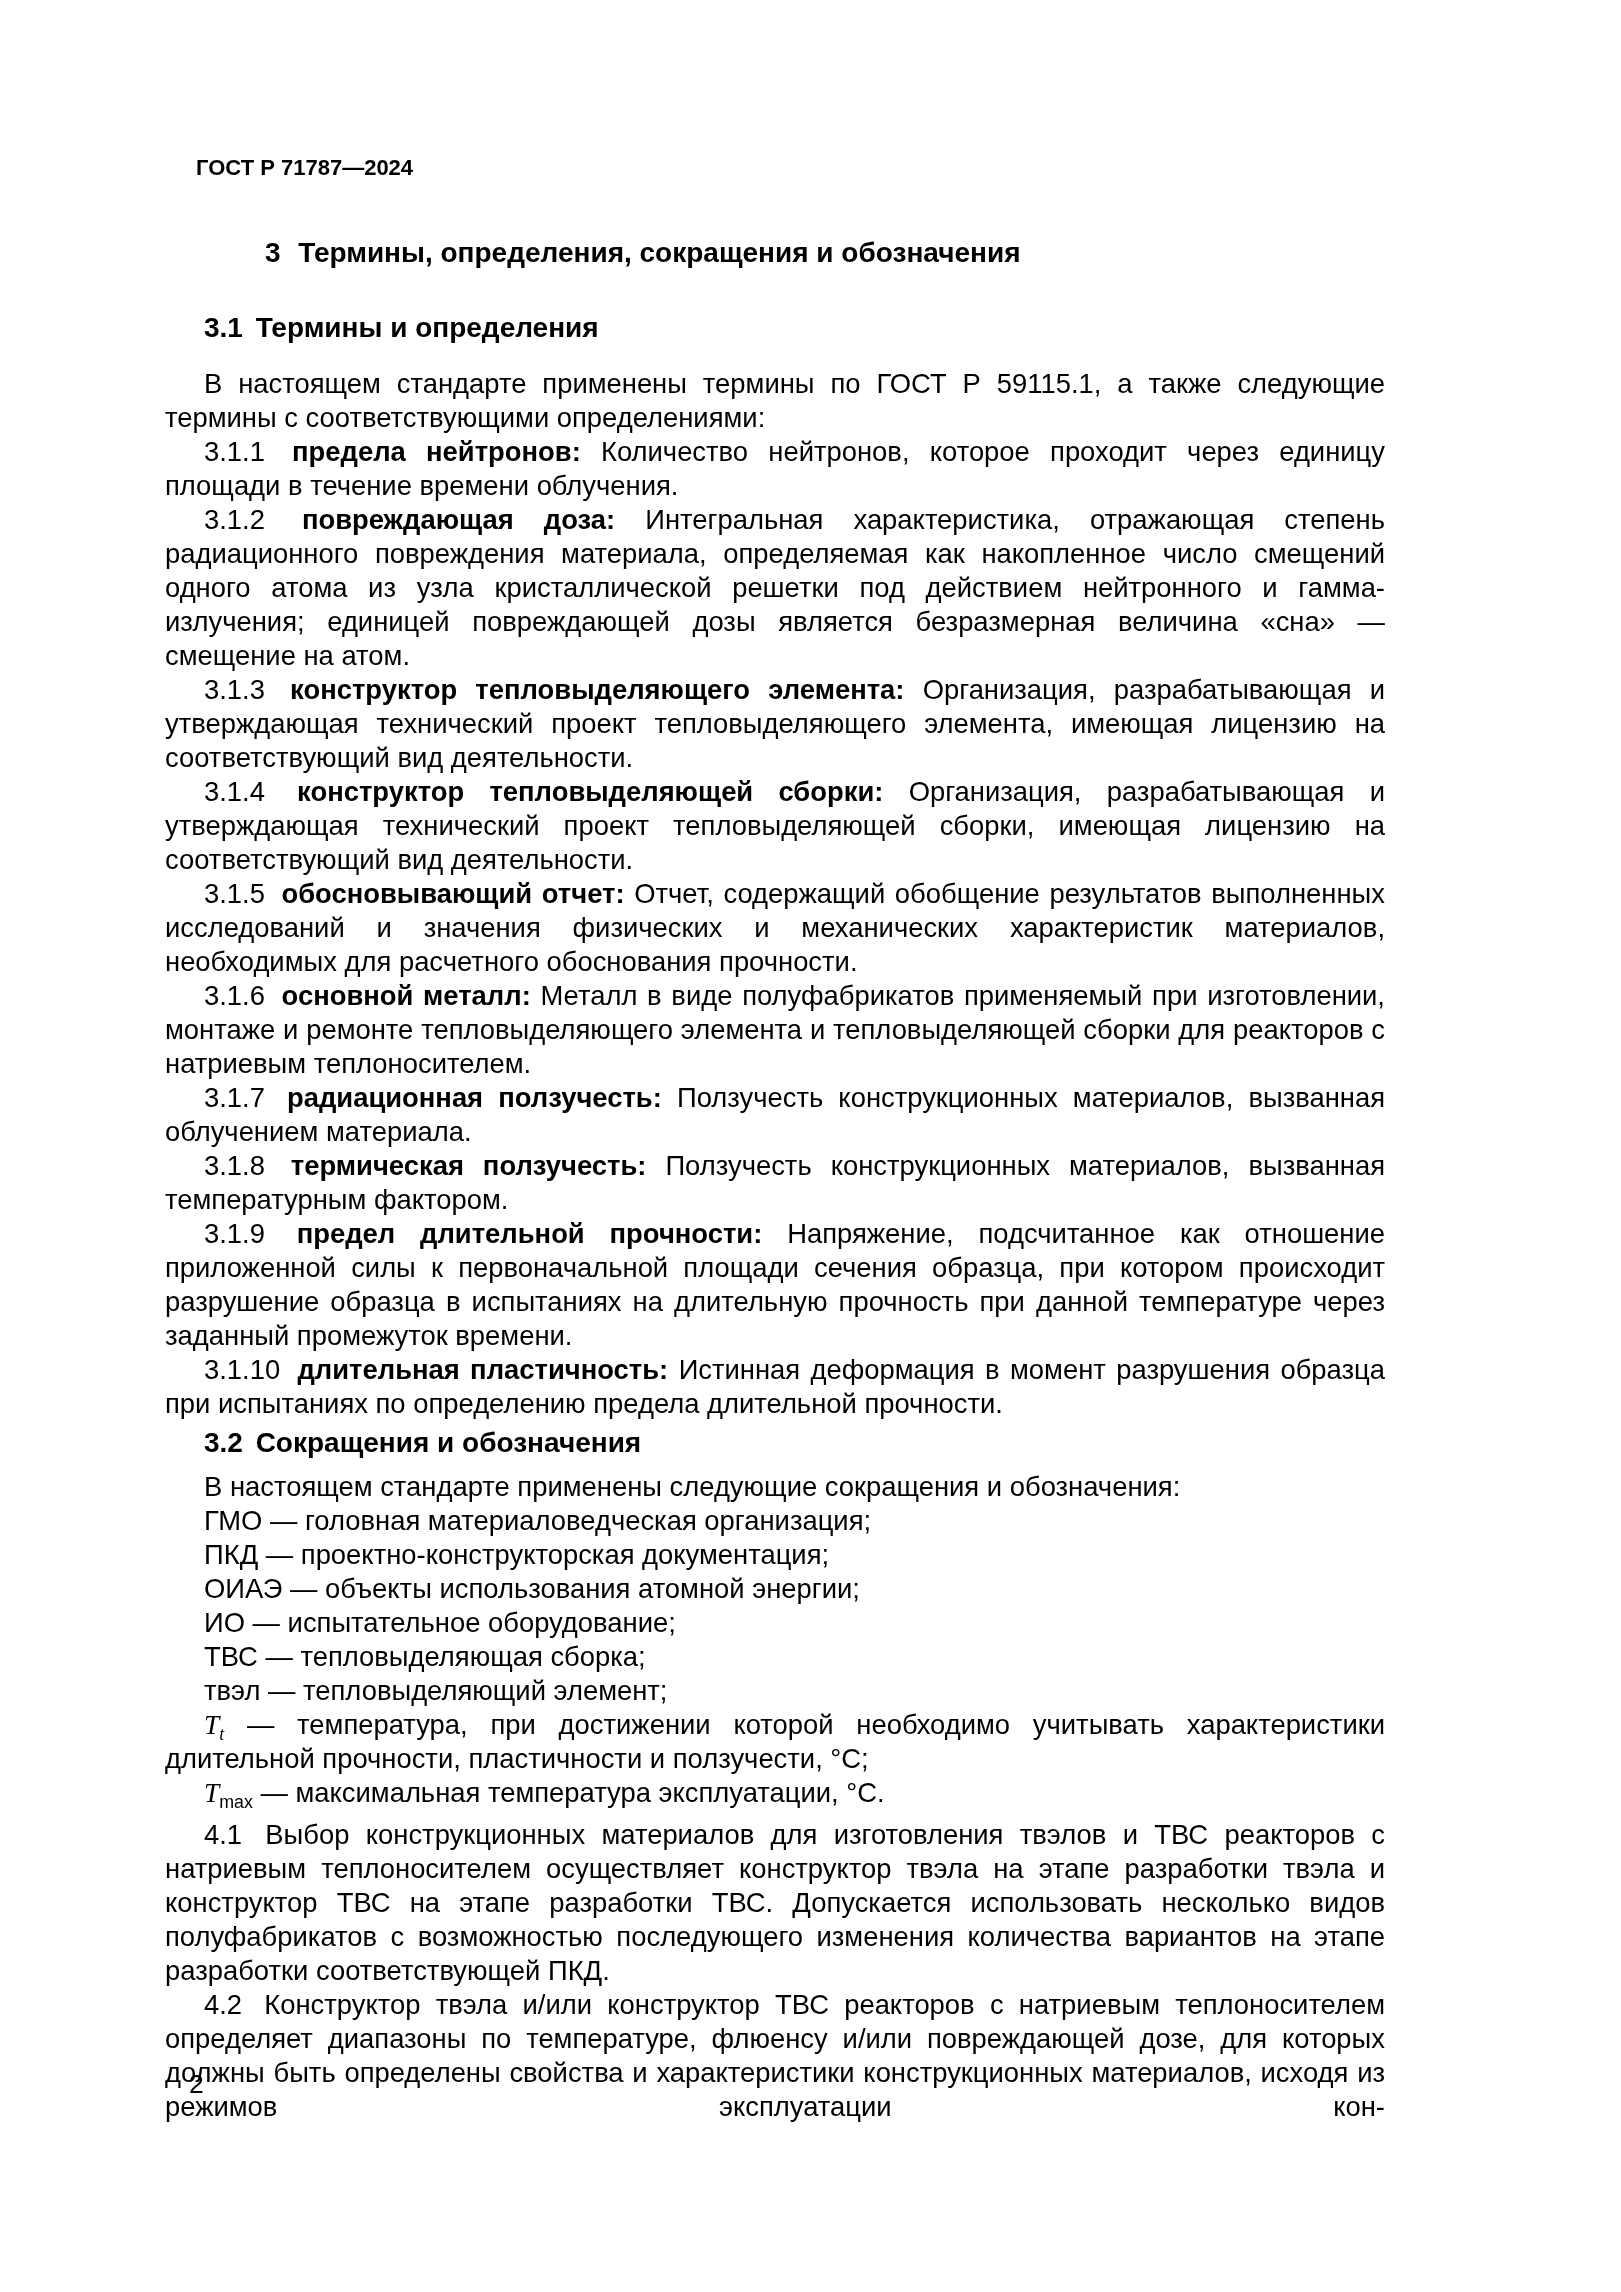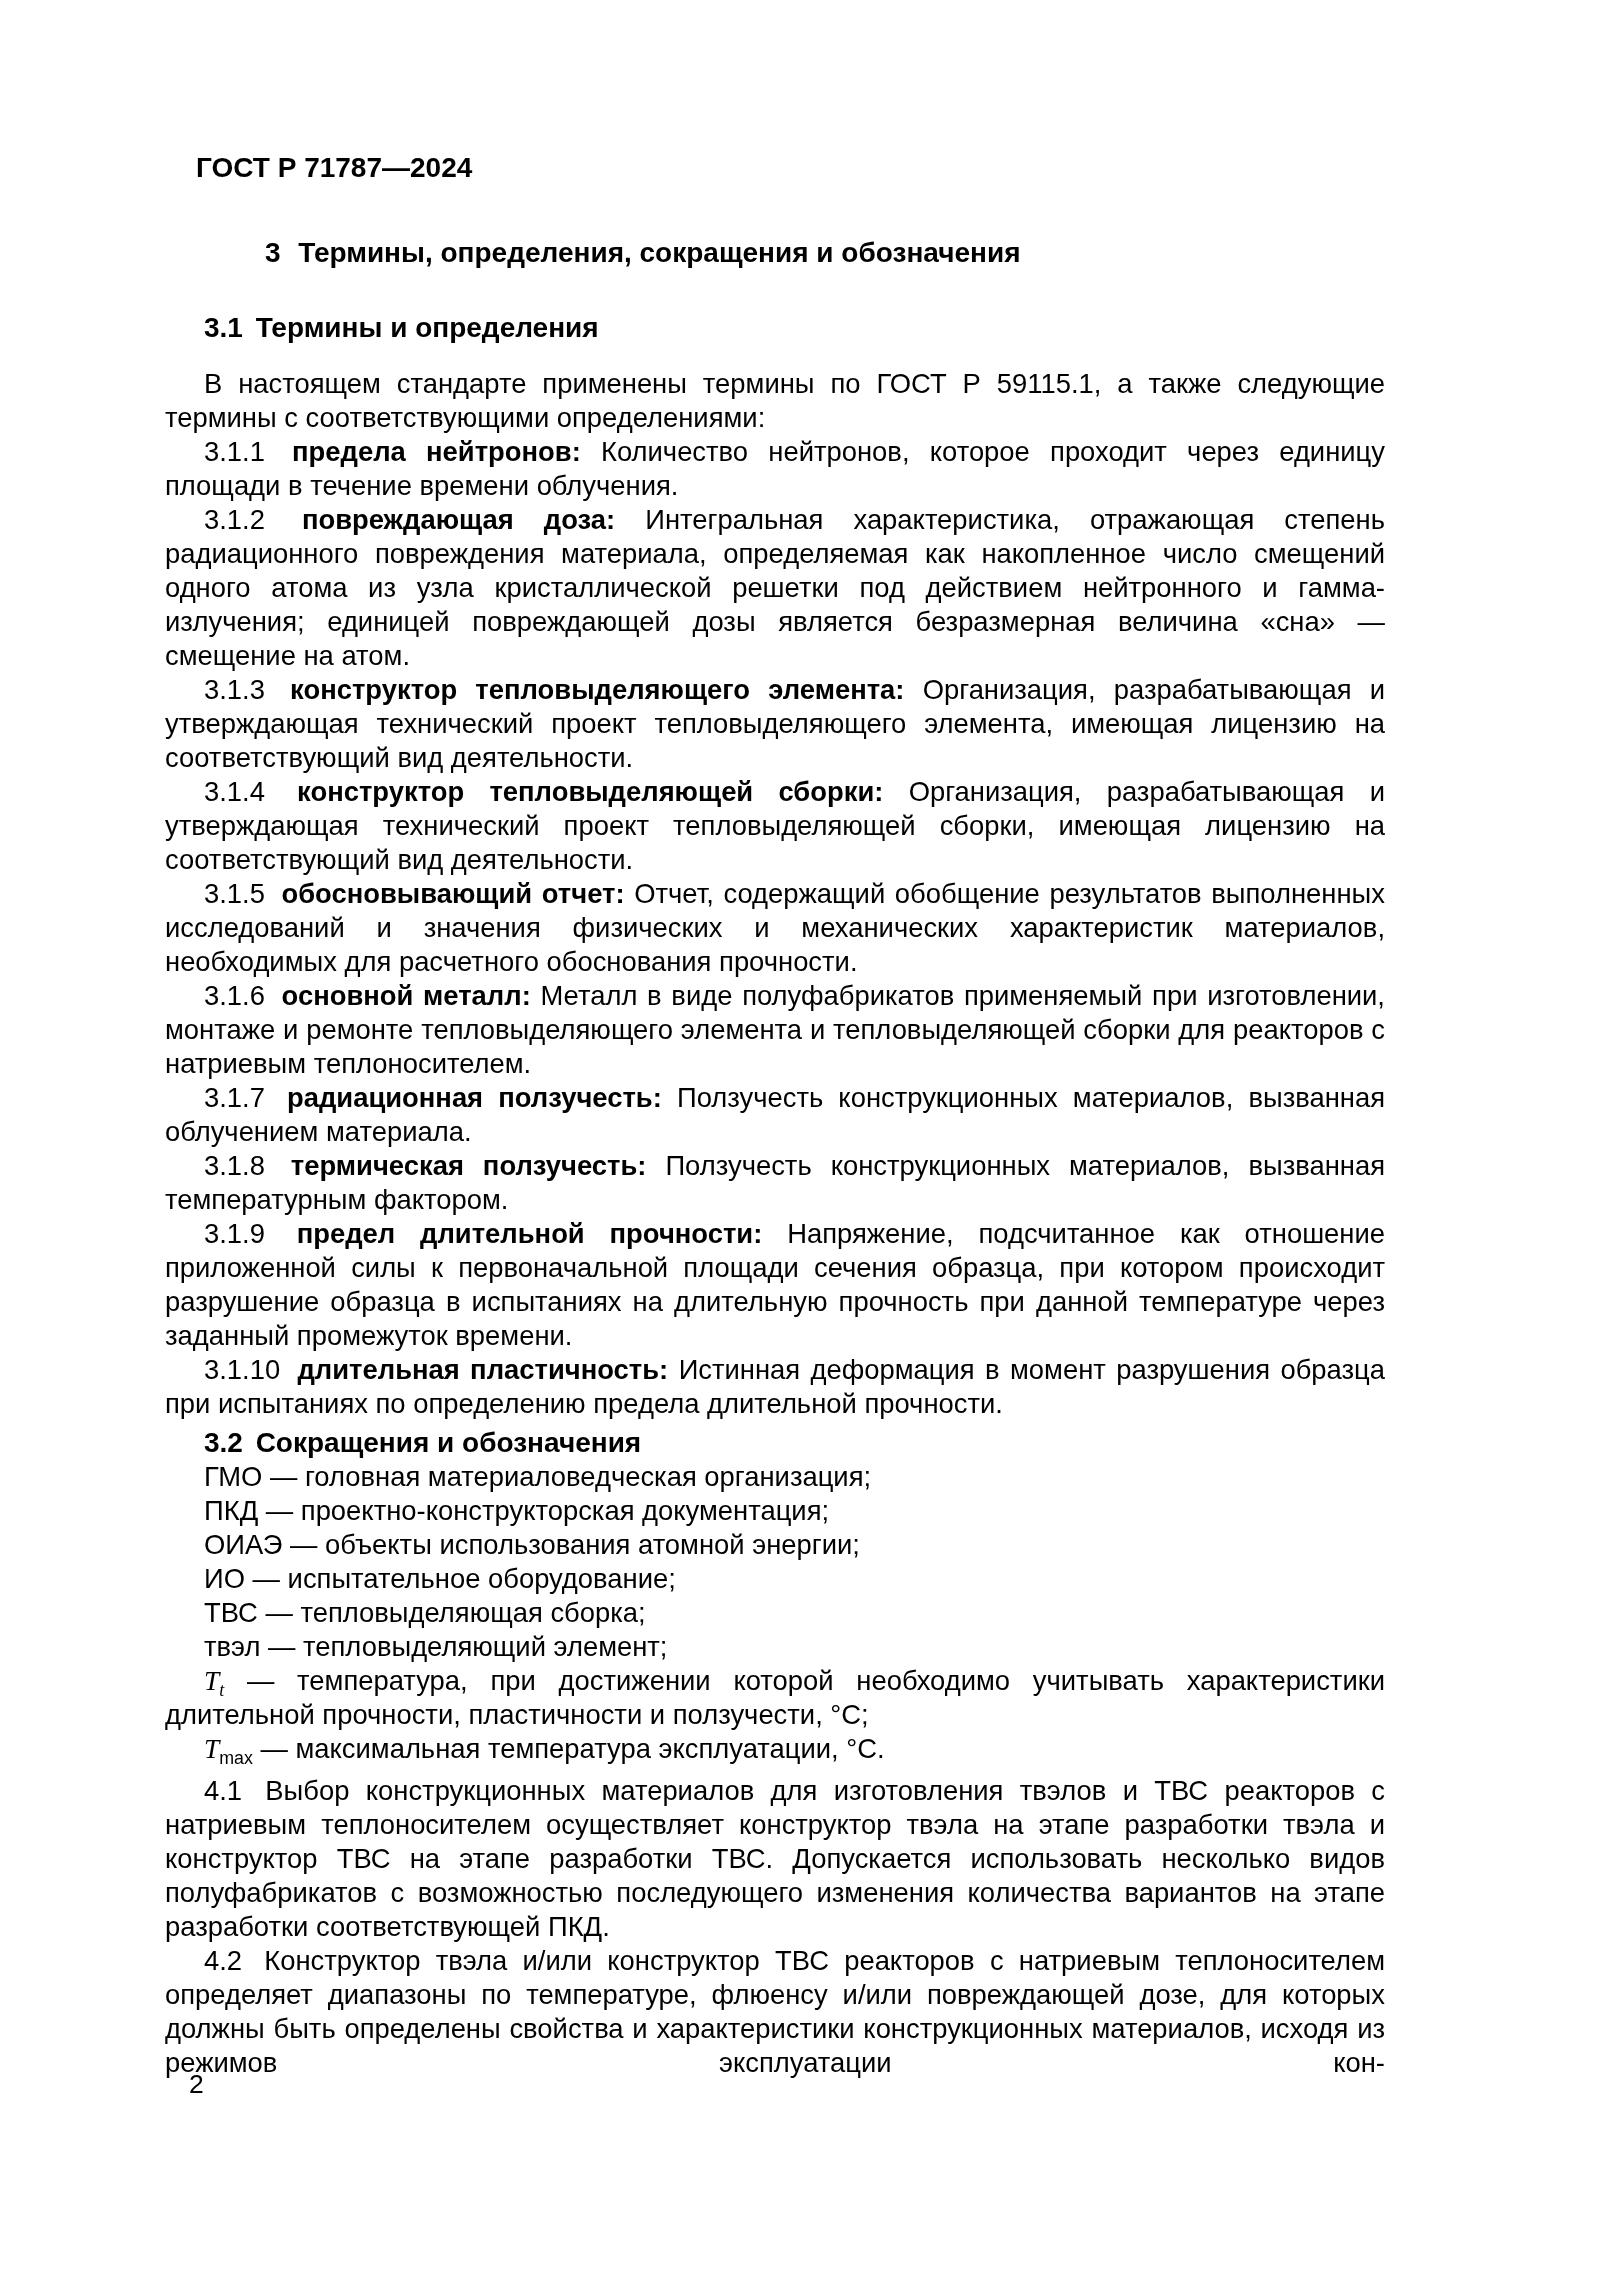--- a/index.html
+++ b/index.html
@@ -12,21 +12,21 @@
     overflow:hidden;
     margin:0 auto;
   }
   .content{
     position:absolute;
     left:165px;top:0;
     width:1220px;
   }
   .doc-code{
     margin:152px 0 0 31px;
-    font-size:28px;line-height:32px;
+    font-size:22px;line-height:32px;
     font-weight:bold;
   }
   h1,h2,p{margin:0;padding:0;}
   .h-sec{
     font-size:28px;line-height:41px;font-weight:bold;
   }
   .h-sec.s3{margin:48px 0 0 100px;}
   .h-sec.s4{margin:21.6px 0 0 36px;}
   .h-sec .h-num{margin-right:17.6px;}
   .h-sub{
@@ -82,20 +82,21 @@
     <p class="body"><span class="tnum">3.1.4</span> <b>конструктор тепловыделяющей сборки:</b> <span>Организация, разрабатывающая и утверждающая технический проект тепловыделяющей сборки, имеющая лицензию на соответствующий вид деятельности.</span></p>
     <p class="body"><span class="tnum">3.1.5</span> <b>обосновывающий отчет:</b> <span>Отчет, содержащий обобщение результатов выполненных исследований и значения физических и механических характеристик материалов, необходимых для расчетного обоснования прочности.</span></p>
     <p class="body"><span class="tnum">3.1.6</span> <b>основной металл:</b> <span>Металл в виде полуфабрикатов применяемый при изготовлении, монтаже и ремонте тепловыделяющего элемента и тепловыделяющей сборки для реакторов с натриевым теплоносителем.</span></p>
     <p class="body"><span class="tnum">3.1.7</span> <b>радиационная ползучесть:</b> <span>Ползучесть конструкционных материалов, вызванная облучением материала.</span></p>
     <p class="body"><span class="tnum">3.1.8</span> <b>термическая ползучесть:</b> <span>Ползучесть конструкционных материалов, вызванная температурным фактором.</span></p>
     <p class="body"><span class="tnum">3.1.9</span> <b>предел длительной прочности:</b> <span>Напряжение, подсчитанное как отношение приложенной силы к первоначальной площади сечения образца, при котором происходит разрушение образца в испытаниях на длительную прочность при данной температуре через заданный промежуток времени.</span></p>
     <p class="body"><span class="tnum">3.1.10</span> <b>длительная пластичность:</b> <span>Истинная деформация в момент разрушения образца при испытаниях по определению предела длительной прочности.</span></p>
 
     <h2 class="h-sub s32"><span class="h-num">3.2</span><span>Сокращения и обозначения</span></h2>
 
+    <p class="body intro2">В настоящем стандарте применены следующие сокращения и обозначения:</p>
 
     <p class="body abbr">ГМО — головная материаловедческая организация;</p>
     <p class="body abbr">ПКД — проектно-конструкторская документация;</p>
     <p class="body abbr">ОИАЭ — объекты использования атомной энергии;</p>
     <p class="body abbr">ИО — испытательное оборудование;</p>
     <p class="body abbr">ТВС — тепловыделяющая сборка;</p>
     <p class="body abbr">твэл — тепловыделяющий элемент;</p>
 
     <p class="body"><i class="sym">T</i><sub class="it">t</sub><span> — температура, при достижении которой необходимо учитывать характеристики длительной прочности, пластичности и ползучести, °С;</span></p>
 

